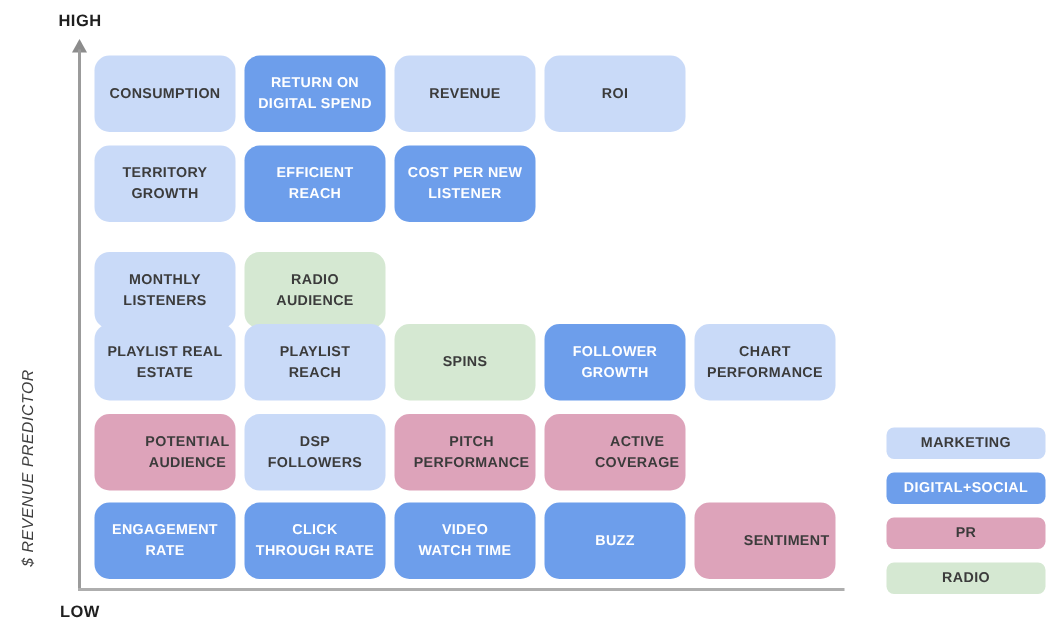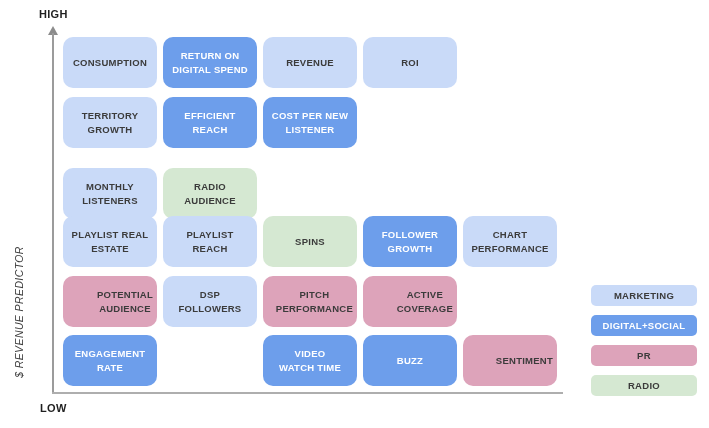--- a/index.html
+++ b/index.html
@@ -118,20 +118,24 @@
     </div>
   <div class="cell r5 c4 cat-pr">
       <span class="cell-label">ACTIVE
 COVERAGE</span>
     </div>
 
   <div class="cell r6 c1 cat-digital">
       <span class="cell-label">ENGAGEMENT
 RATE</span>
     </div>
+  <div class="cell r6 c2 cat-digital">
+      <span class="cell-label">CLICK
+THROUGH RATE</span>
+    </div>
   <div class="cell r6 c3 cat-digital">
       <span class="cell-label">VIDEO
 WATCH TIME</span>
     </div>
   <div class="cell r6 c4 cat-digital">
       <span class="cell-label">BUZZ</span>
     </div>
   <div class="cell r6 c5 cat-pr">
       <span class="cell-label">SENTIMENT</span>
     </div>

